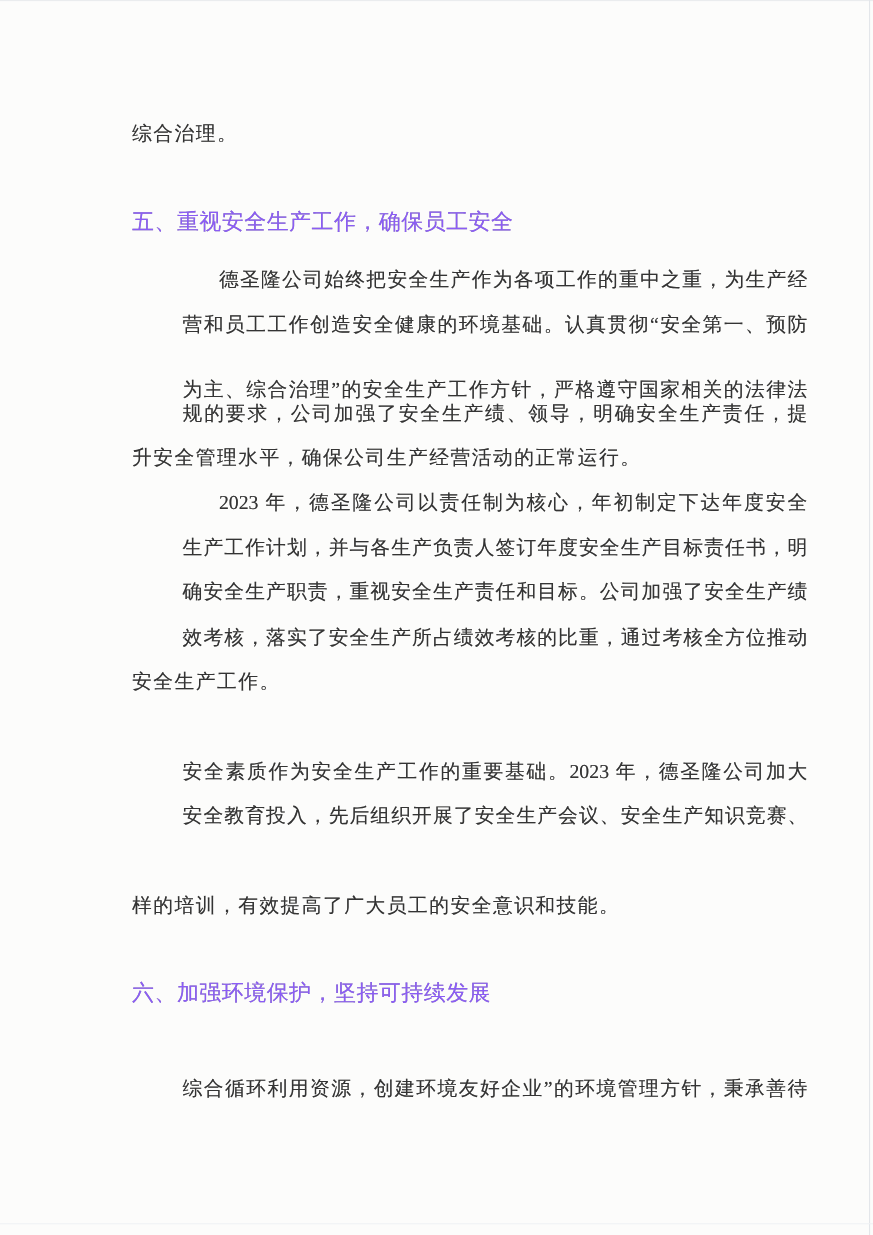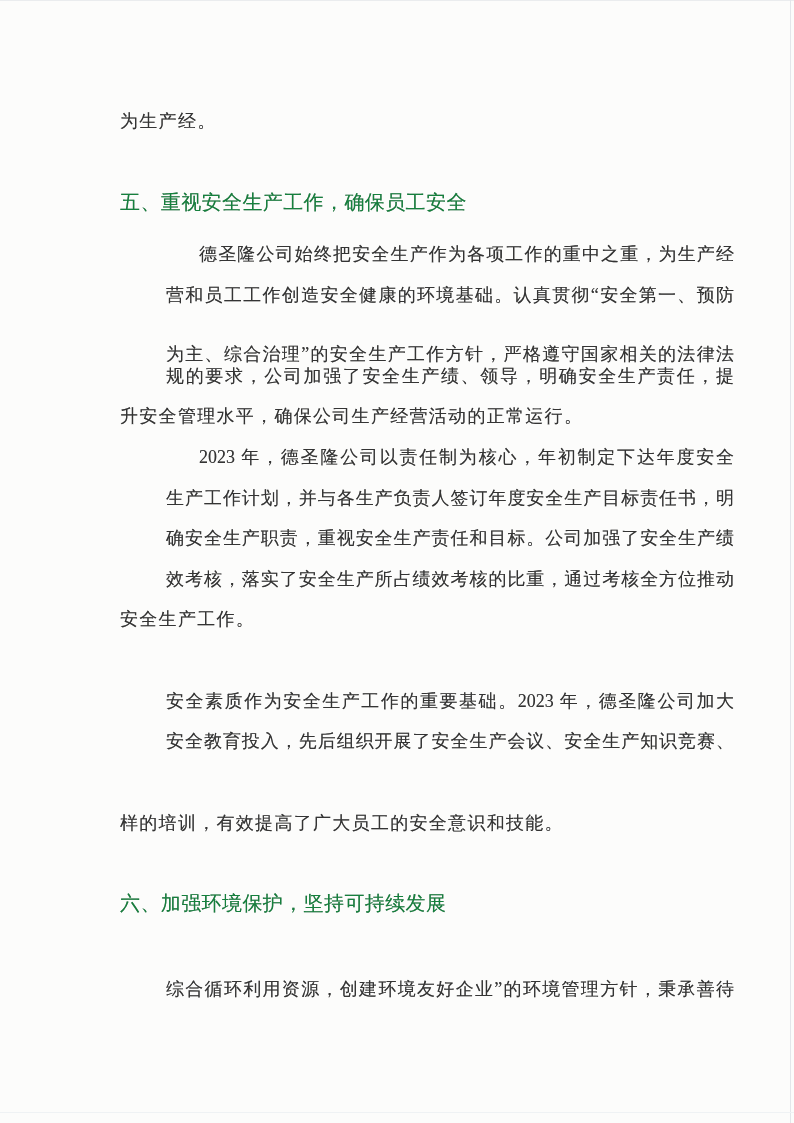--- a/index.html
+++ b/index.html
@@ -41,21 +41,21 @@
     width: 535px;
   }
   
   .end {
     letter-spacing: 1.3px;
   }
   
   .h {
     font-size: 20px;
     letter-spacing: 0.4px;
-    color: #15803d;
+    color: #8b5cf6;
   }
   
   .scan-vline {
     position: absolute;
     top: 0;
     bottom: 0;
     left: 790px;
     width: 1px;
     background: #e3e6ea;
   }
@@ -78,21 +78,21 @@
 </style>
 </head>
 <body>
 
 <div class="page">
 
   <div class="scan-topline"></div>
   <div class="scan-vline"></div>
   <div class="scan-botline"></div>
 
-  <div class="tl end" style="top:110px">为生产经。</div>
+  <div class="tl end" style="top:110px">综合治理。</div>
 
   <div class="tl h" style="top:191px">五、重视安全生产工作，确保员工安全</div>
 
   <div class="tl j ind" style="top:243px">德圣隆公司始终把安全生产作为各项工作的重中之重，为生产经</div>
   <div class="tl j" style="top:284px">营和员工工作创造安全健康的环境基础。认真贯彻“安全第一、预防</div>
   <div class="tl j" style="top:343px">为主、综合治理”的安全生产工作方针，严格遵守国家相关的法律法</div>
   <div class="tl j" style="top:365px">规的要求，公司加强了安全生产绩、领导，明确安全生产责任，提</div>
   <div class="tl end" style="top:405px">升安全管理水平，确保公司生产经营活动的正常运行。</div>
 
   <div class="tl j ind" style="top:446px">2023 年，德圣隆公司以责任制为核心，年初制定下达年度安全</div>

